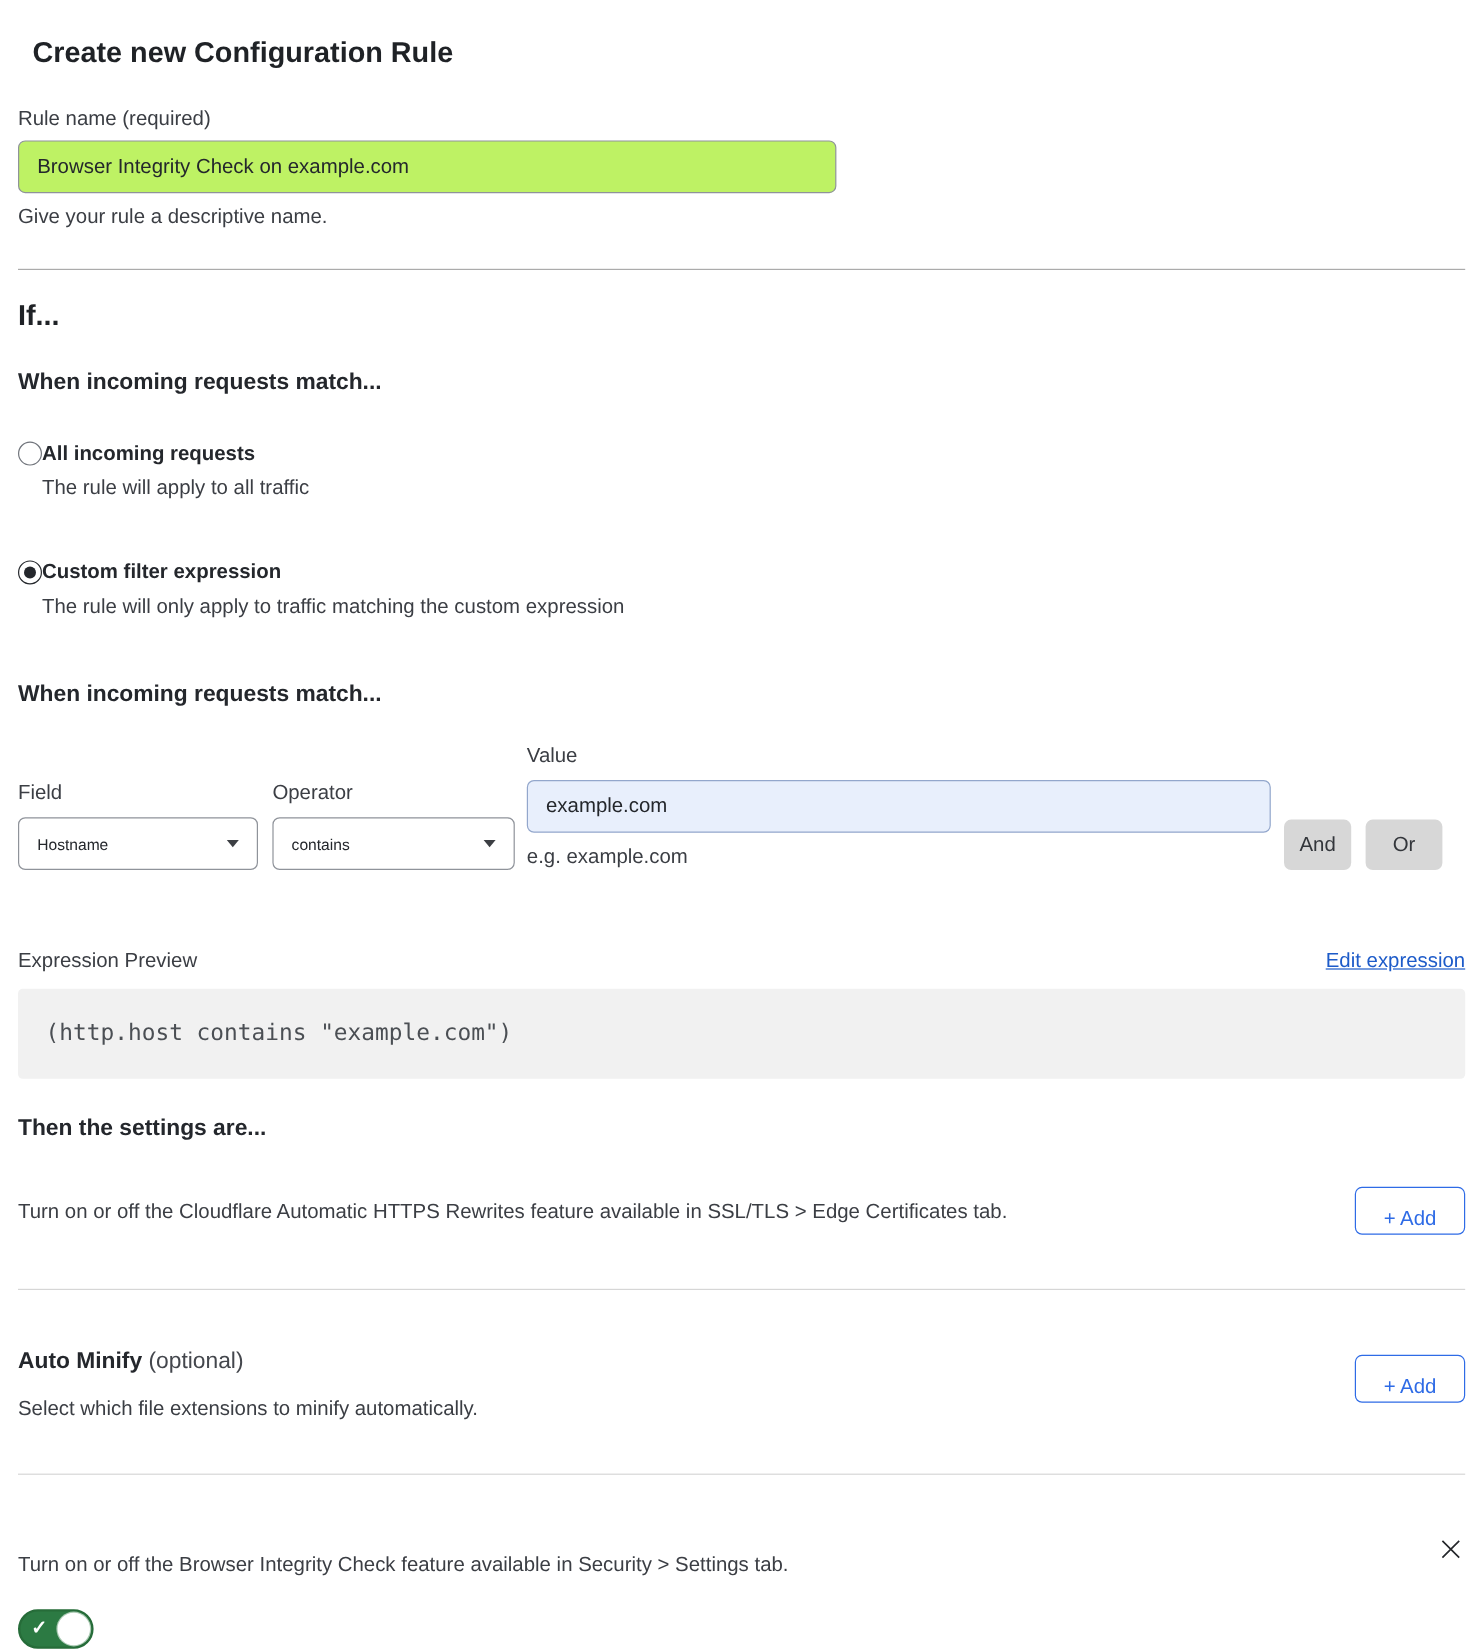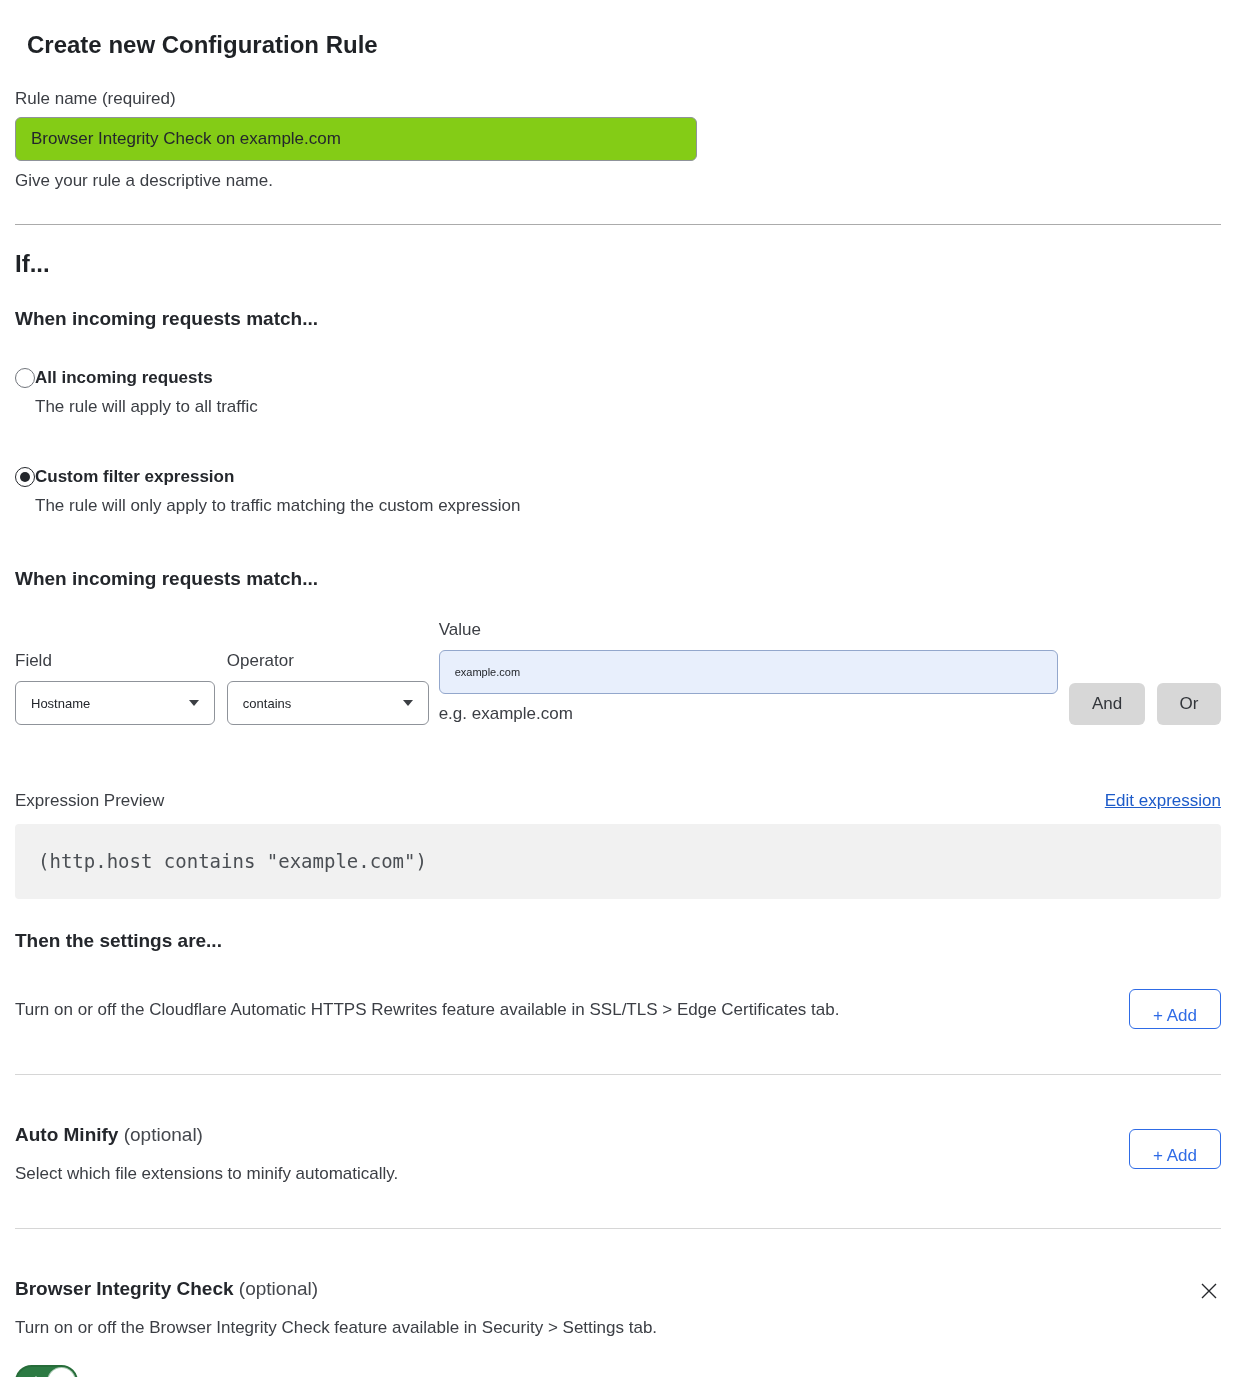--- a/index.html
+++ b/index.html
@@ -12,21 +12,21 @@
   .page{padding:18px 16px 0 15px;box-sizing:border-box;}
 
   h1.page-title{
     margin:12px;font-size:24px;line-height:30px;font-weight:700;color:#1f2226;
   }
 
   .field-label{margin-top:28px;font-size:17px;line-height:22px;color:#3b3e44;}
   .text-input{
     display:block;margin-top:7px;width:682px;height:44px;box-sizing:border-box;
     border:1px solid #8f939a;border-radius:6px;padding:0 15px;
-    font-family:inherit;font-size:17px;color:#24272c;background:#84cc16;outline:none;
+    font-family:inherit;font-size:17px;color:#24272c;background:#bef264;outline:none;
   }
   .helper-text{margin-top:9px;font-size:17px;line-height:22px;color:#3b3e44;}
 
   .divider{border:none;border-top:1px solid #ababab;margin:32px 0 0 0;}
   .divider.light{border-top-color:#d6d6d6;}
 
   h2.if-heading{margin:24px 0 0 0;font-size:24px;line-height:30px;font-weight:700;color:#1f2226;}
   h3.sub-heading{margin:0;font-size:19px;line-height:24px;font-weight:700;color:#24272c;}
   h3.mt-match{margin-top:28px;}
   h3.mt-match2{margin-top:50px;}
@@ -58,28 +58,28 @@
     height:44px;box-sizing:border-box;border:1px solid #8f939a;border-radius:6px;
     background:#fff;display:flex;align-items:center;justify-content:space-between;
     padding:0 15px;font-size:13px;color:#24272c;cursor:pointer;
   }
   .select-caret{
     width:0;height:0;border-left:5px solid transparent;border-right:5px solid transparent;
     border-top:6px solid #3c3f44;margin-left:8px;
   }
   .value-input{
     height:44px;box-sizing:border-box;border:1px solid #93a7cc;border-radius:6px;
-    background:#e8effc;padding:0 15px;font-family:inherit;font-size:11px;color:#24272c;outline:none;
+    background:#e8effc;padding:0 15px;font-family:inherit;font-size:17px;color:#24272c;outline:none;
     width:100%;
   }
   .conn-btn{
     margin-top:31px;height:42px;border:none;border-radius:6px;background:#d7d7d7;
     font-family:inherit;font-size:17px;color:#33363b;cursor:pointer;
   }
-  .btn-and{width:76px;margin-right:12px;}
+  .btn-and{width:56px;margin-right:12px;}
   .btn-or{width:64px;}
 
   .preview-head{margin-top:65px;display:flex;justify-content:space-between;align-items:baseline;}
   .preview-label{font-size:17px;line-height:22px;color:#3b3e44;}
   .edit-link{font-size:17px;line-height:22px;color:#1d5bc9;text-decoration:underline;cursor:pointer;}
   .code-block{
     margin-top:12px;background:#f1f1f1;border-radius:4px;padding:26px 23px;
     font-family:"DejaVu Sans Mono","Liberation Mono",monospace;
     font-size:19px;line-height:23px;color:#4b4f54;white-space:pre;
   }
@@ -198,24 +198,20 @@
       </div>
       <div class="setting-desc">Select which file extensions to minify automatically.</div>
     </div>
     <button class="add-btn">+ Add</button>
   </div>
 
   <hr class="divider light" style="margin-top:43px;">
 
   <div class="setting s3">
     <div>
-      <div class="setting-title">
-        <span>Browser Integrity Check</span>
-        <span class="setting-optional">(optional)</span>
-      </div>
       <div class="setting-desc">Turn on or off the Browser Integrity Check feature available in Security &gt; Settings tab.</div>
     </div>
     <button class="close-btn" aria-label="Remove setting">
       <svg width="22" height="22" viewBox="0 0 22 22">
         <path d="M4 4 L18 18 M18 4 L4 18" stroke="#26282c" stroke-width="1.4" fill="none"></path>
       </svg>
     </button>
   </div>
 
   <button class="toggle" aria-checked="true">

